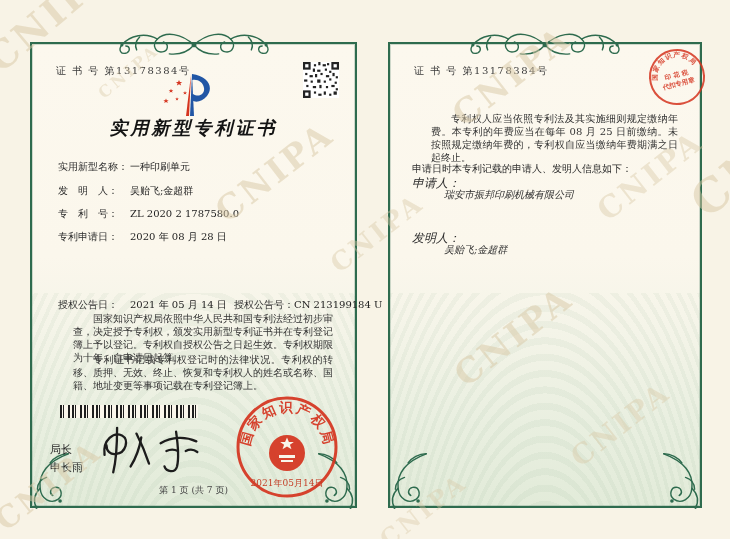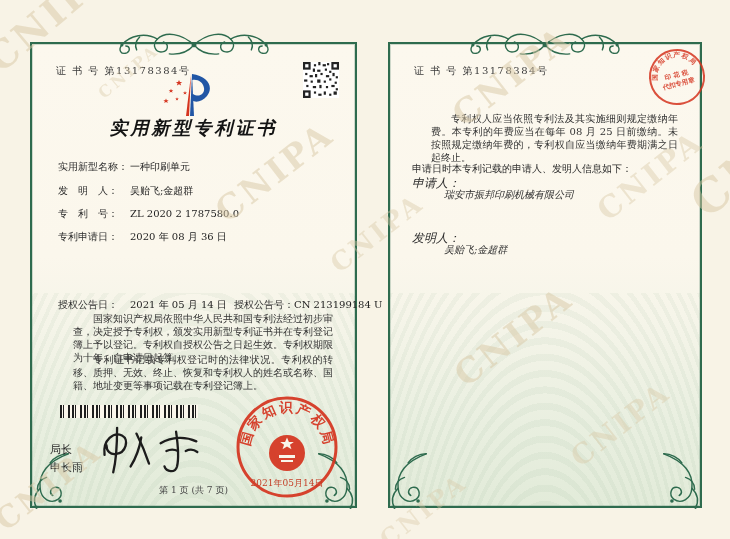--- a/index.html
+++ b/index.html
@@ -151,21 +151,21 @@
       <polygon points="30,45 35,4 33,45" fill="#d5341f"></polygon>
       <polygon points="34,45 36,3 38,45" fill="#2156a5"></polygon>
       <path d="M36,3 C52,5 58,16 51,25 C46,31 39,32 36,29 L37,23 C43,27 49,23 48,17 C47,11 42,8 36,9 Z" fill="#2156a5"></path>
     </svg>
 
     <div class="title">实用新型专利证书</div>
 
     <div class="frow" style="top:116px"><span class="lab">实用新型名称：</span><span class="val">一种印刷单元</span></div>
     <div class="frow" style="top:140px"><span class="lab">发　明　人：</span><span class="val">吴贻飞;金超群</span></div>
     <div class="frow" style="top:163px"><span class="lab">专　利　号：</span><span class="val">ZL 2020 2 1787580.0</span></div>
-    <div class="frow" style="top:186px"><span class="lab">专利申请日：</span><span class="val">2020 年 08 月 36 日</span></div>
+    <div class="frow" style="top:186px"><span class="lab">专利申请日：</span><span class="val">2020 年 08 月 28 日</span></div>
     <div class="frow" style="top:254px">
       <span class="lab">授权公告日：</span><span class="val">2021 年 05 月 14 日</span>
       <span class="grant2"><span>授权公告号：</span><span class="val">CN 213199184 U</span></span>
     </div>
 
     <div class="para" style="top:268px">国家知识产权局依照中华人民共和国专利法经过初步审查，决定授予专利权，颁发实用新型专利证书并在专利登记簿上予以登记。专利权自授权公告之日起生效。专利权期限为十年，自申请日起算。</div>
     <div class="para" style="top:309px">专利证书记载专利权登记时的法律状况。专利权的转移、质押、无效、终止、恢复和专利权人的姓名或名称、国籍、地址变更等事项记载在专利登记簿上。</div>
 
     <div class="barcode"></div>
 

